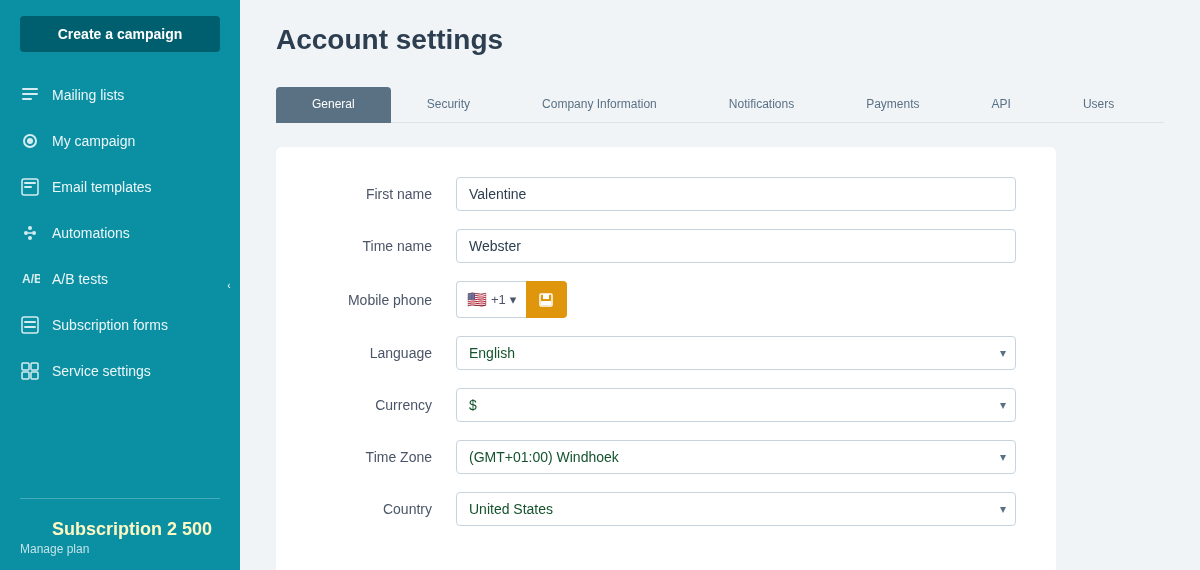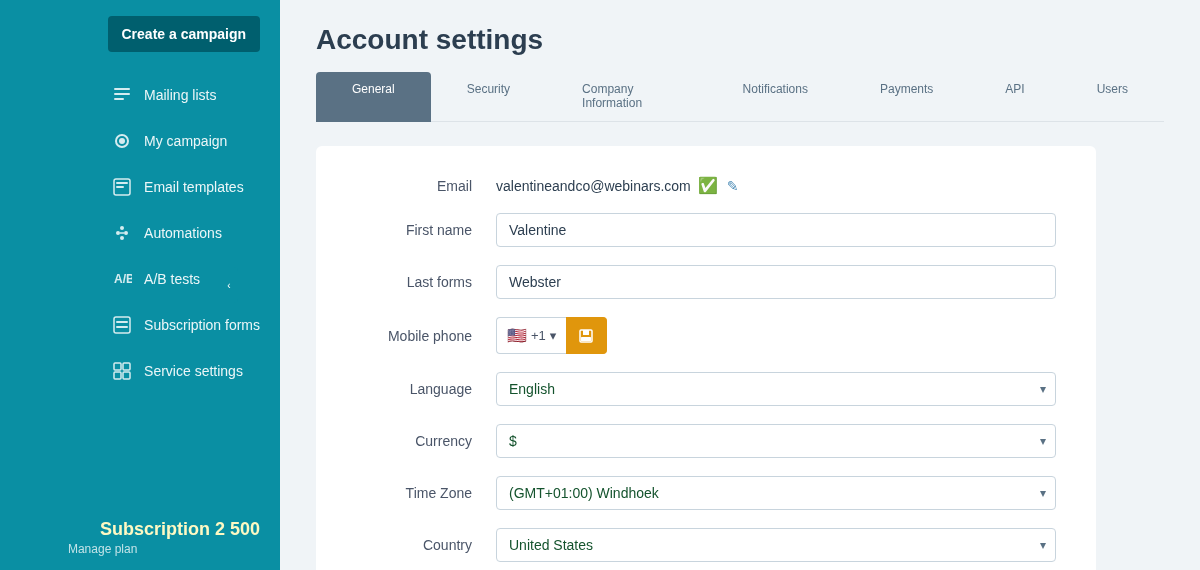--- a/index.html
+++ b/index.html
@@ -1,40 +1,39 @@
 <!DOCTYPE html>
 <html><head>
   <meta charset="utf-8">
   <style>
     * { box-sizing: border-box; margin: 0; padding: 0; }
     body { font-family: -apple-system, BlinkMacSystemFont, 'Segoe UI', sans-serif; display: flex; height: 570px; overflow: hidden; background: #f0f4f7; }
 
     
     .sidebar {
-      width: 280px;
+      width: 240px;
       background: #0a8fa3;
       display: flex;
       flex-direction: column;
       color: white;
       flex-shrink: 0;
-      align-items: flex-end;
     }
     .sidebar-create-btn {
       margin: 16px 20px 20px;
       background: #005f6e;
       color: white;
       border: none;
       border-radius: 4px;
       padding: 10px 14px;
       font-size: 14px;
       font-weight: 600;
       cursor: pointer;
       text-align: center;
     }
-    .sidebar-nav { flex: 1; padding-left: 36px; }
+    .sidebar-nav { flex: 1; }
     .sidebar-item {
       display: flex;
       align-items: center;
       padding: 13px 20px;
       cursor: pointer;
       font-size: 14px;
       color: rgba(255,255,255,0.92);
       gap: 12px;
     }
     .sidebar-icon { width: 20px; height: 20px; flex-shrink: 0; opacity: 0.9; }
@@ -69,21 +68,21 @@
       background: #f0f4f7;
       position: relative;
     }
     .main-header {
       padding: 24px 36px 0;
     }
     .page-title {
       font-size: 28px;
       font-weight: 600;
       color: #2c3e50;
-      margin-bottom: 16px;
+      margin-bottom: 31px;
     }
     .tabs {
       display: flex;
       gap: 0;
       border-bottom: 1px solid #dde3e8;
     }
     .tab {
       padding: 10px 36px;
       font-size: 12px;
       color: #5a7184;
@@ -301,40 +300,30 @@
       <div class="tab">Notifications</div>
       <div class="tab">Payments</div>
       <div class="tab">API</div>
       <div class="tab">Users</div>
     </div>
   </div>
 
   <div class="main-content">
     <div class="settings-card">
 
-      <div class="form-row">
-        <div class="form-label">Email</div>
-        <div class="form-field">
-          <div class="email-display">
-            <span>valentineandco@webinars.com</span>
-            <span class="email-verified-icon">✅</span>
-            <span class="email-edit-icon">✎</span>
-          </div>
-        </div>
-      </div>
 
       <div class="form-row">
         <div class="form-label">First name</div>
         <div class="form-field">
           <input type="text" value="Valentine" style="">
         </div>
       </div>
 
       <div class="form-row">
-        <div class="form-label">Last forms</div>
+        <div class="form-label">Time name</div>
         <div class="form-field">
           <input type="text" value="Webster" style="">
         </div>
       </div>
 
       <div class="form-row">
         <div class="form-label">Mobile phone</div>
         <div class="form-field">
           <div class="phone-row">
             <button class="phone-flag-btn">

